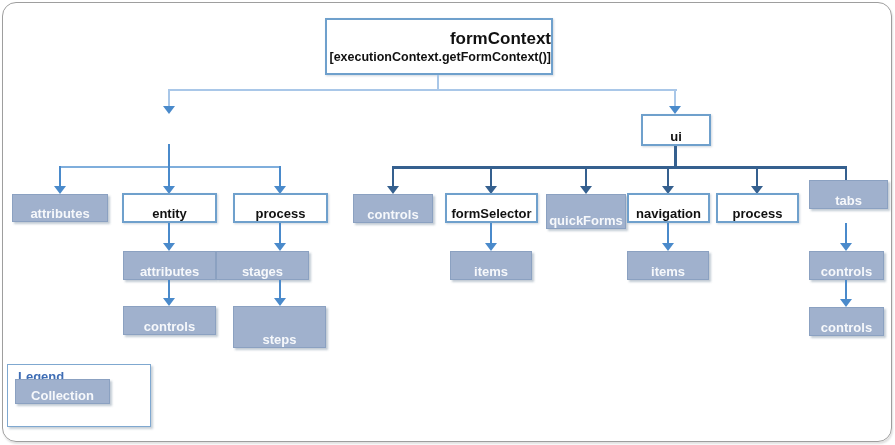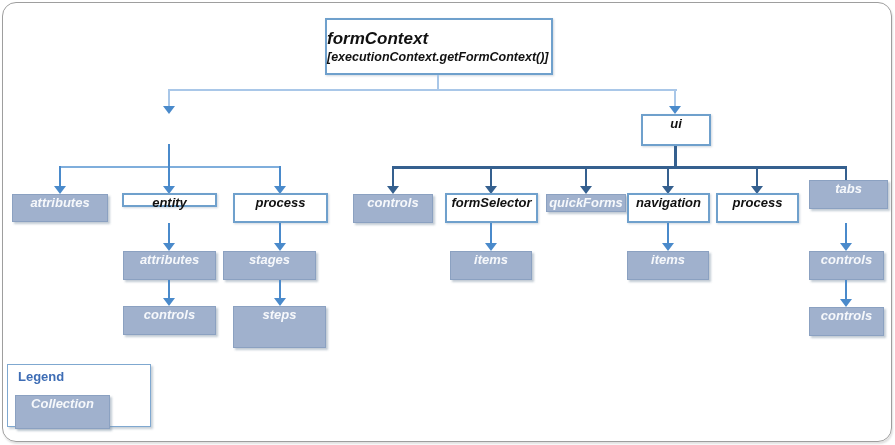--- a/index.html
+++ b/index.html
@@ -1,20 +1,20 @@
 <!DOCTYPE html>
 <html><head>
 <meta charset="utf-8">
 <style>
   html,body{margin:0;padding:0;background:#fff;font-family:"Liberation Sans",sans-serif;}
   #canvas{position:relative;width:895px;height:445px;background:#fff;overflow:hidden;}
   .frame{position:absolute;left:2px;top:2px;width:888px;height:438px;border:1px solid #9E9E9E;
          border-radius:14px;box-shadow:1px 2px 2px rgba(0,0,0,0.12);}
-  .node{position:absolute;display:flex;align-items:flex-start;justify-content:center;
-        font-weight:bold;font-size:13px;box-sizing:border-box;text-align:center;font-style:italic;}
+  .node{position:absolute;display:flex;align-items:flex-end;justify-content:center;
+        font-weight:bold;font-size:13px;box-sizing:border-box;text-align:center;}
   .obj{background:#fff;border:2px solid #6FA0CC;color:#111;
        box-shadow:1px 1px 2px rgba(120,140,160,.35);}
   .coll{background:#A0B1CD;border:1px solid #8BA1C1;color:#F6F8FB;
         box-shadow:1.5px 1.5px 2px rgba(120,140,160,.45);}
   .root-box{flex-direction:column;background:#fff;border:2px solid #6FA0CC;color:#111;
         box-shadow:1px 1px 2px rgba(120,140,160,.35);}
   .root-title{font-size:17px;font-weight:bold;line-height:1.25;}
   .root-sub{font-size:12.5px;font-weight:bold;line-height:1.3;}
   .ln{position:absolute;}
   .c-light{background:#A9C7E8;}
@@ -51,33 +51,33 @@
   <div class="ln c-mid" style="left:168px;top:144px;width:2px;height:23px;"></div>
   <div class="ln c-mlight" style="left:59px;top:166px;width:222px;height:2px;"></div>
   <div class="ln c-mid" style="left:59px;top:166px;width:2px;height:20px;"></div>
   <div class="arr" style="left:54px;top:186px;"></div>
   <div class="ln c-mid" style="left:168px;top:166px;width:2px;height:20px;"></div>
   <div class="arr" style="left:163px;top:186px;"></div>
   <div class="ln c-mid" style="left:279px;top:166px;width:2px;height:20px;"></div>
   <div class="arr" style="left:274px;top:186px;"></div>
 
   <div class="node coll" style="left:12px;top:194px;width:96px;height:28px;">attributes</div>
-  <div class="node obj" style="left:122px;top:193px;width:95px;height:14px;">entity</div>
+  <div class="node obj" style="left:122px;top:193px;width:95px;height:30px;">entity</div>
   <div class="node obj" style="left:233px;top:193px;width:95px;height:30px;">process</div>
 
   <div class="ln c-mid" style="left:168px;top:223px;width:2px;height:20px;"></div>
   <div class="arr" style="left:163px;top:243px;"></div>
   <div class="node coll" style="left:123px;top:251px;width:93px;height:29px;">attributes</div>
   <div class="ln c-mid" style="left:168px;top:280px;width:2px;height:18px;"></div>
   <div class="arr" style="left:163px;top:298px;"></div>
   <div class="node coll" style="left:123px;top:306px;width:93px;height:29px;">controls</div>
 
   <div class="ln c-mid" style="left:279px;top:223px;width:2px;height:20px;"></div>
   <div class="arr" style="left:274px;top:243px;"></div>
-  <div class="node coll" style="left:223px;top:251px;width:93px;height:29px;">stages</div>
+  <div class="node coll" style="left:216px;top:251px;width:93px;height:29px;">stages</div>
   <div class="ln c-mid" style="left:279px;top:280px;width:2px;height:18px;"></div>
   <div class="arr" style="left:274px;top:298px;"></div>
   <div class="node coll" style="left:233px;top:306px;width:93px;height:42px;">steps</div>
 
   <div class="ln c-dark" style="left:674px;top:146px;width:3px;height:21px;"></div>
   <div class="ln c-dark" style="left:392px;top:166px;width:455px;height:3px;"></div>
   <div class="ln c-dark" style="left:392px;top:166px;width:2px;height:20px;"></div>
   <div class="arr dark" style="left:387px;top:186px;"></div>
   <div class="ln c-dark" style="left:490px;top:166px;width:2px;height:20px;"></div>
   <div class="arr dark" style="left:485px;top:186px;"></div>
@@ -85,21 +85,21 @@
   <div class="arr dark" style="left:580px;top:186px;"></div>
   <div class="ln c-dark" style="left:667px;top:166px;width:2px;height:20px;"></div>
   <div class="arr dark" style="left:662px;top:186px;"></div>
   <div class="ln c-dark" style="left:756px;top:166px;width:2px;height:20px;"></div>
   <div class="arr dark" style="left:751px;top:186px;"></div>
   <div class="ln c-dark" style="left:845px;top:166px;width:2px;height:20px;"></div>
   <div class="arr dark" style="left:840px;top:186px;"></div>
 
   <div class="node coll" style="left:353px;top:194px;width:80px;height:29px;">controls</div>
   <div class="node obj" style="left:445px;top:193px;width:93px;height:30px;">formSelector</div>
-  <div class="node coll" style="left:546px;top:194px;width:80px;height:18px;">quickForms</div>
+  <div class="node coll" style="left:546px;top:194px;width:80px;height:35px;">quickForms</div>
   <div class="node obj" style="left:627px;top:193px;width:83px;height:30px;">navigation</div>
   <div class="node obj" style="left:716px;top:193px;width:83px;height:30px;">process</div>
   <div class="node coll" style="left:809px;top:180px;width:79px;height:29px;">tabs</div>
 
   <div class="ln c-mid" style="left:490px;top:223px;width:2px;height:20px;"></div>
   <div class="arr" style="left:485px;top:243px;"></div>
   <div class="node coll" style="left:450px;top:251px;width:82px;height:29px;">items</div>
 
   <div class="ln c-mid" style="left:667px;top:223px;width:2px;height:20px;"></div>
   <div class="arr" style="left:662px;top:243px;"></div>
@@ -107,14 +107,14 @@
 
   <div class="ln c-mid" style="left:845px;top:223px;width:2px;height:20px;"></div>
   <div class="arr" style="left:840px;top:243px;"></div>
   <div class="node coll" style="left:809px;top:251px;width:75px;height:29px;">controls</div>
   <div class="ln c-mid" style="left:845px;top:280px;width:2px;height:19px;"></div>
   <div class="arr" style="left:840px;top:299px;"></div>
   <div class="node coll" style="left:809px;top:307px;width:75px;height:29px;">controls</div>
 
   <div class="legend-frame"></div>
   <div class="legend-title">Legend</div>
-  <div class="node coll" style="left:15px;top:395px;width:95px;height:34px;">Collection</div>
+  <div class="node coll" style="left:15px;top:379px;width:95px;height:25px;">Collection</div>
 </div>
 
 </body></html>

